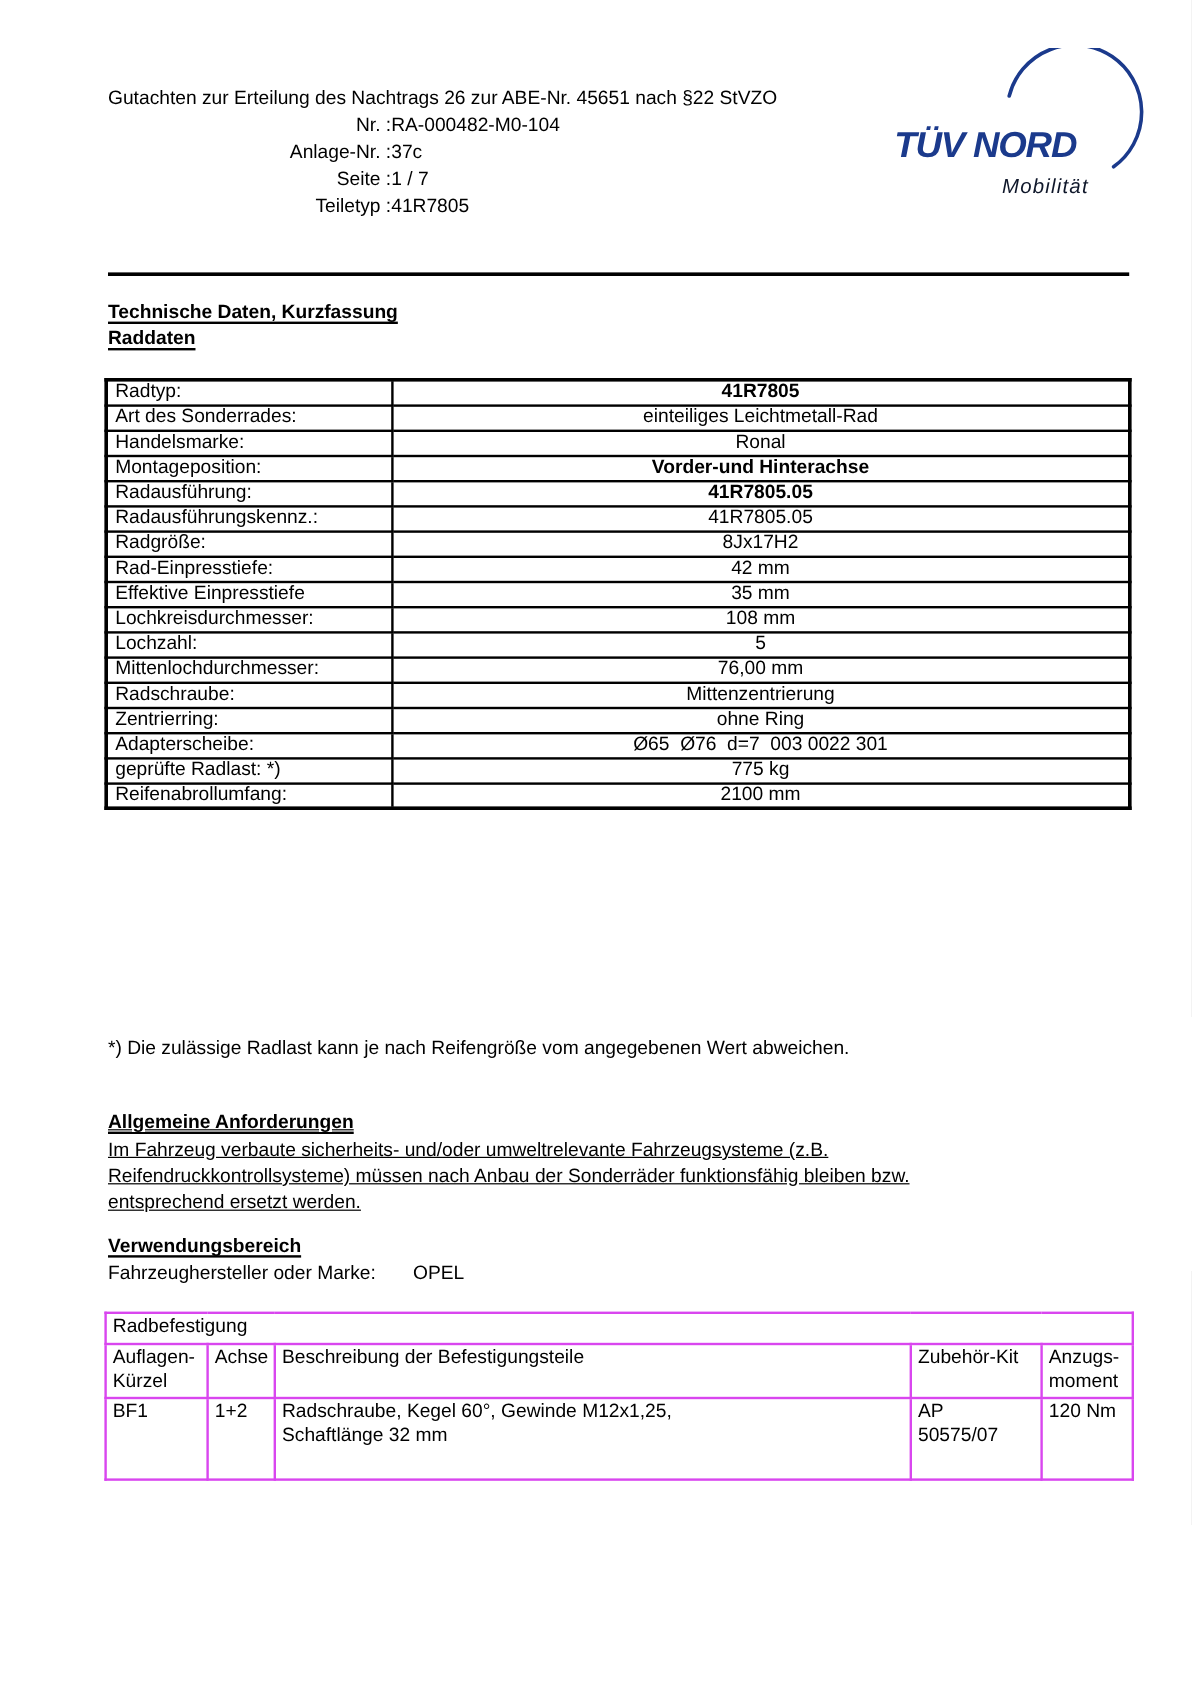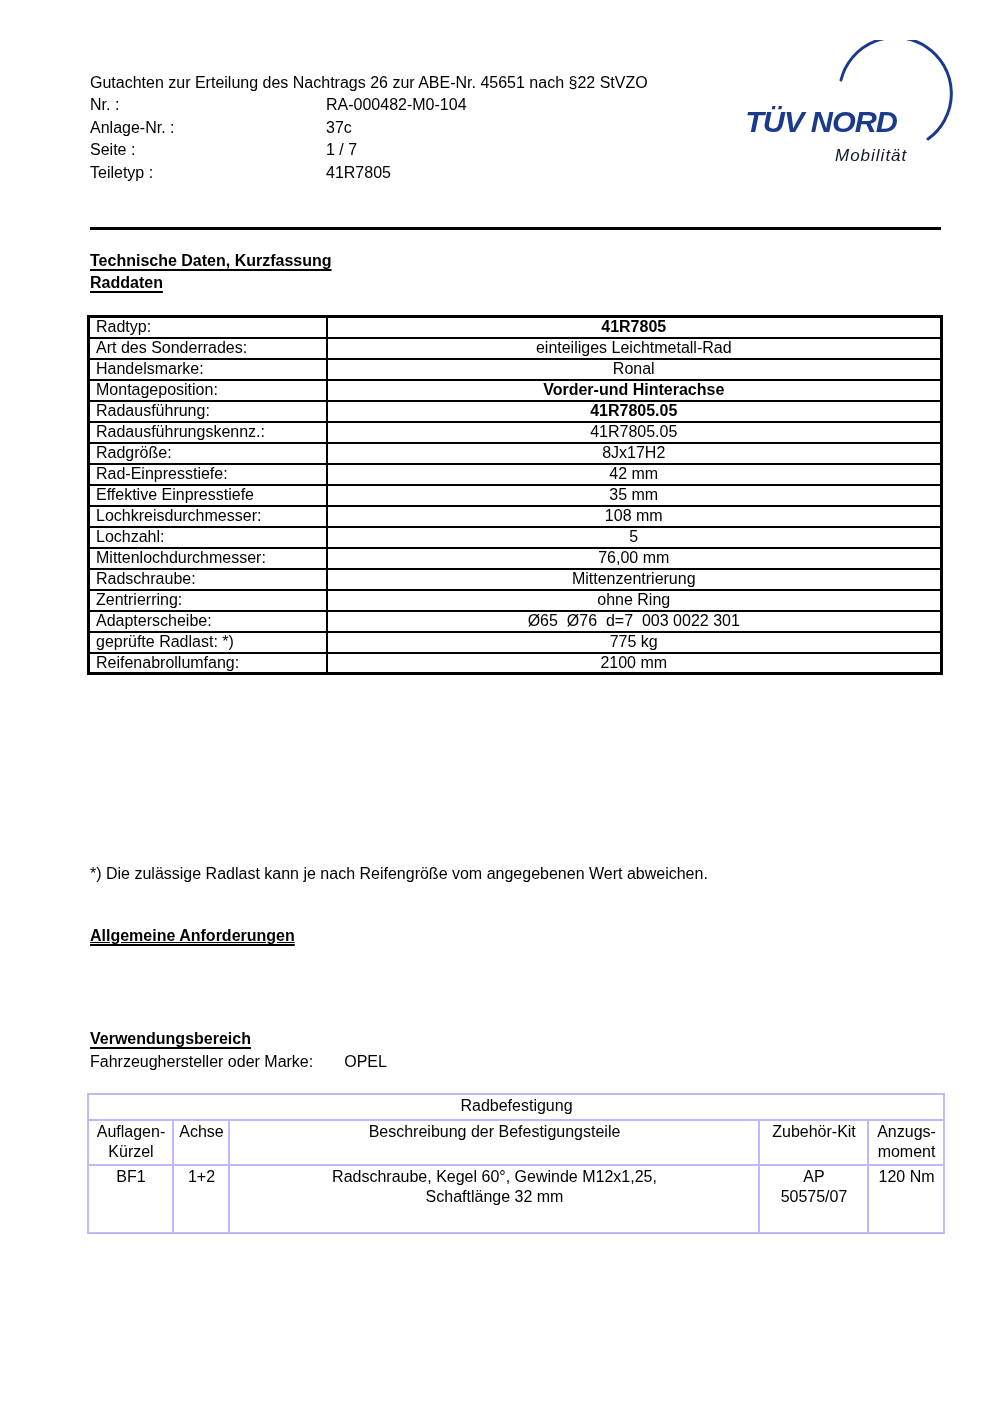--- a/index.html
+++ b/index.html
@@ -6,21 +6,21 @@
   html,body { background:#e8e8e8; }
   body { font-family:"Liberation Sans", sans-serif; color:#000; }
   .page {
     position:relative; width:993px; height:1404px; background:#ffffff;
     margin:0 auto; overflow:hidden; font-size:16px;
   }
 
   
   .hdr { position:absolute; left:90px; top:72px; width:660px; line-height:22.4px; }
   .hdr-row { display:flex; }
-  .hdr-label { width:236px; flex:0 0 236px; }
+  .hdr-label { width:236px; flex:0 0 236px;text-align:right; }
   .hdr-value { flex:1; }
 
   
   .logo { position:absolute; left:742px; top:40px; width:215px; height:138px; }
   .logo svg { position:absolute; left:0; top:0; }
   .logo-brand {
     position:absolute; left:5px; top:65px; width:182px;
     font-size:30px; font-weight:bold; font-style:italic;
     letter-spacing:-1px; color:#1b3a8c; white-space:nowrap;
     transform:scaleX(1.02);
@@ -60,21 +60,21 @@
   .verw-line { margin-top:1px; }
   .verw-value { margin-left:31px; }
 
   
   table.bf {
     position:absolute; left:87px; top:1093px; width:856px;
     border-collapse:collapse; table-layout:fixed;
     border:2px solid #000; font-size:16px;
   }
   table.bf td {
-    border:2px solid #c4b5fd; vertical-align:top; text-align:center;
+    border:2px solid #d946ef; vertical-align:top; text-align:left;
     padding:1px 4px 2px 5px; line-height:20px; white-space:pre-line;
   }
   table.bf tr.t-row td { height:26px; }
   table.bf tr.h-row td { height:43px; }
   table.bf tr.d-row td { height:68px; }
   col.c1 { width:85px; } col.c2 { width:56px; } col.c3 { width:530px; }
   col.c4 { width:109px; } col.c5 { width:76px; }
 </style>
 </head>
 <body>
@@ -186,20 +186,25 @@
         <td class="lbl">Reifenabrollumfang:</td>
         <td class="val">2100 mm</td>
       </tr>
     </tbody>
   </table>
 
   <div class="footnote">*) Die zulässige Radlast kann je nach Reifengröße vom angegebenen Wert abweichen.</div>
 
   <div class="allg">
     <div class="h-ul">Allgemeine Anforderungen</div>
+    <div class="body">
+      <div>Im Fahrzeug verbaute sicherheits- und/oder umweltrelevante Fahrzeugsysteme (z.B.</div>
+      <div>Reifendruckkontrollsysteme) müssen nach Anbau der Sonderräder funktionsfähig bleiben bzw.</div>
+      <div>entsprechend ersetzt werden.</div>
+    </div>
   </div>
 
   <div class="verw">
     <div class="h-ul">Verwendungsbereich</div>
     <div class="verw-line">
       <span>Fahrzeughersteller oder Marke:</span><span class="verw-value">OPEL</span>
     </div>
   </div>
 
   <table class="bf">

